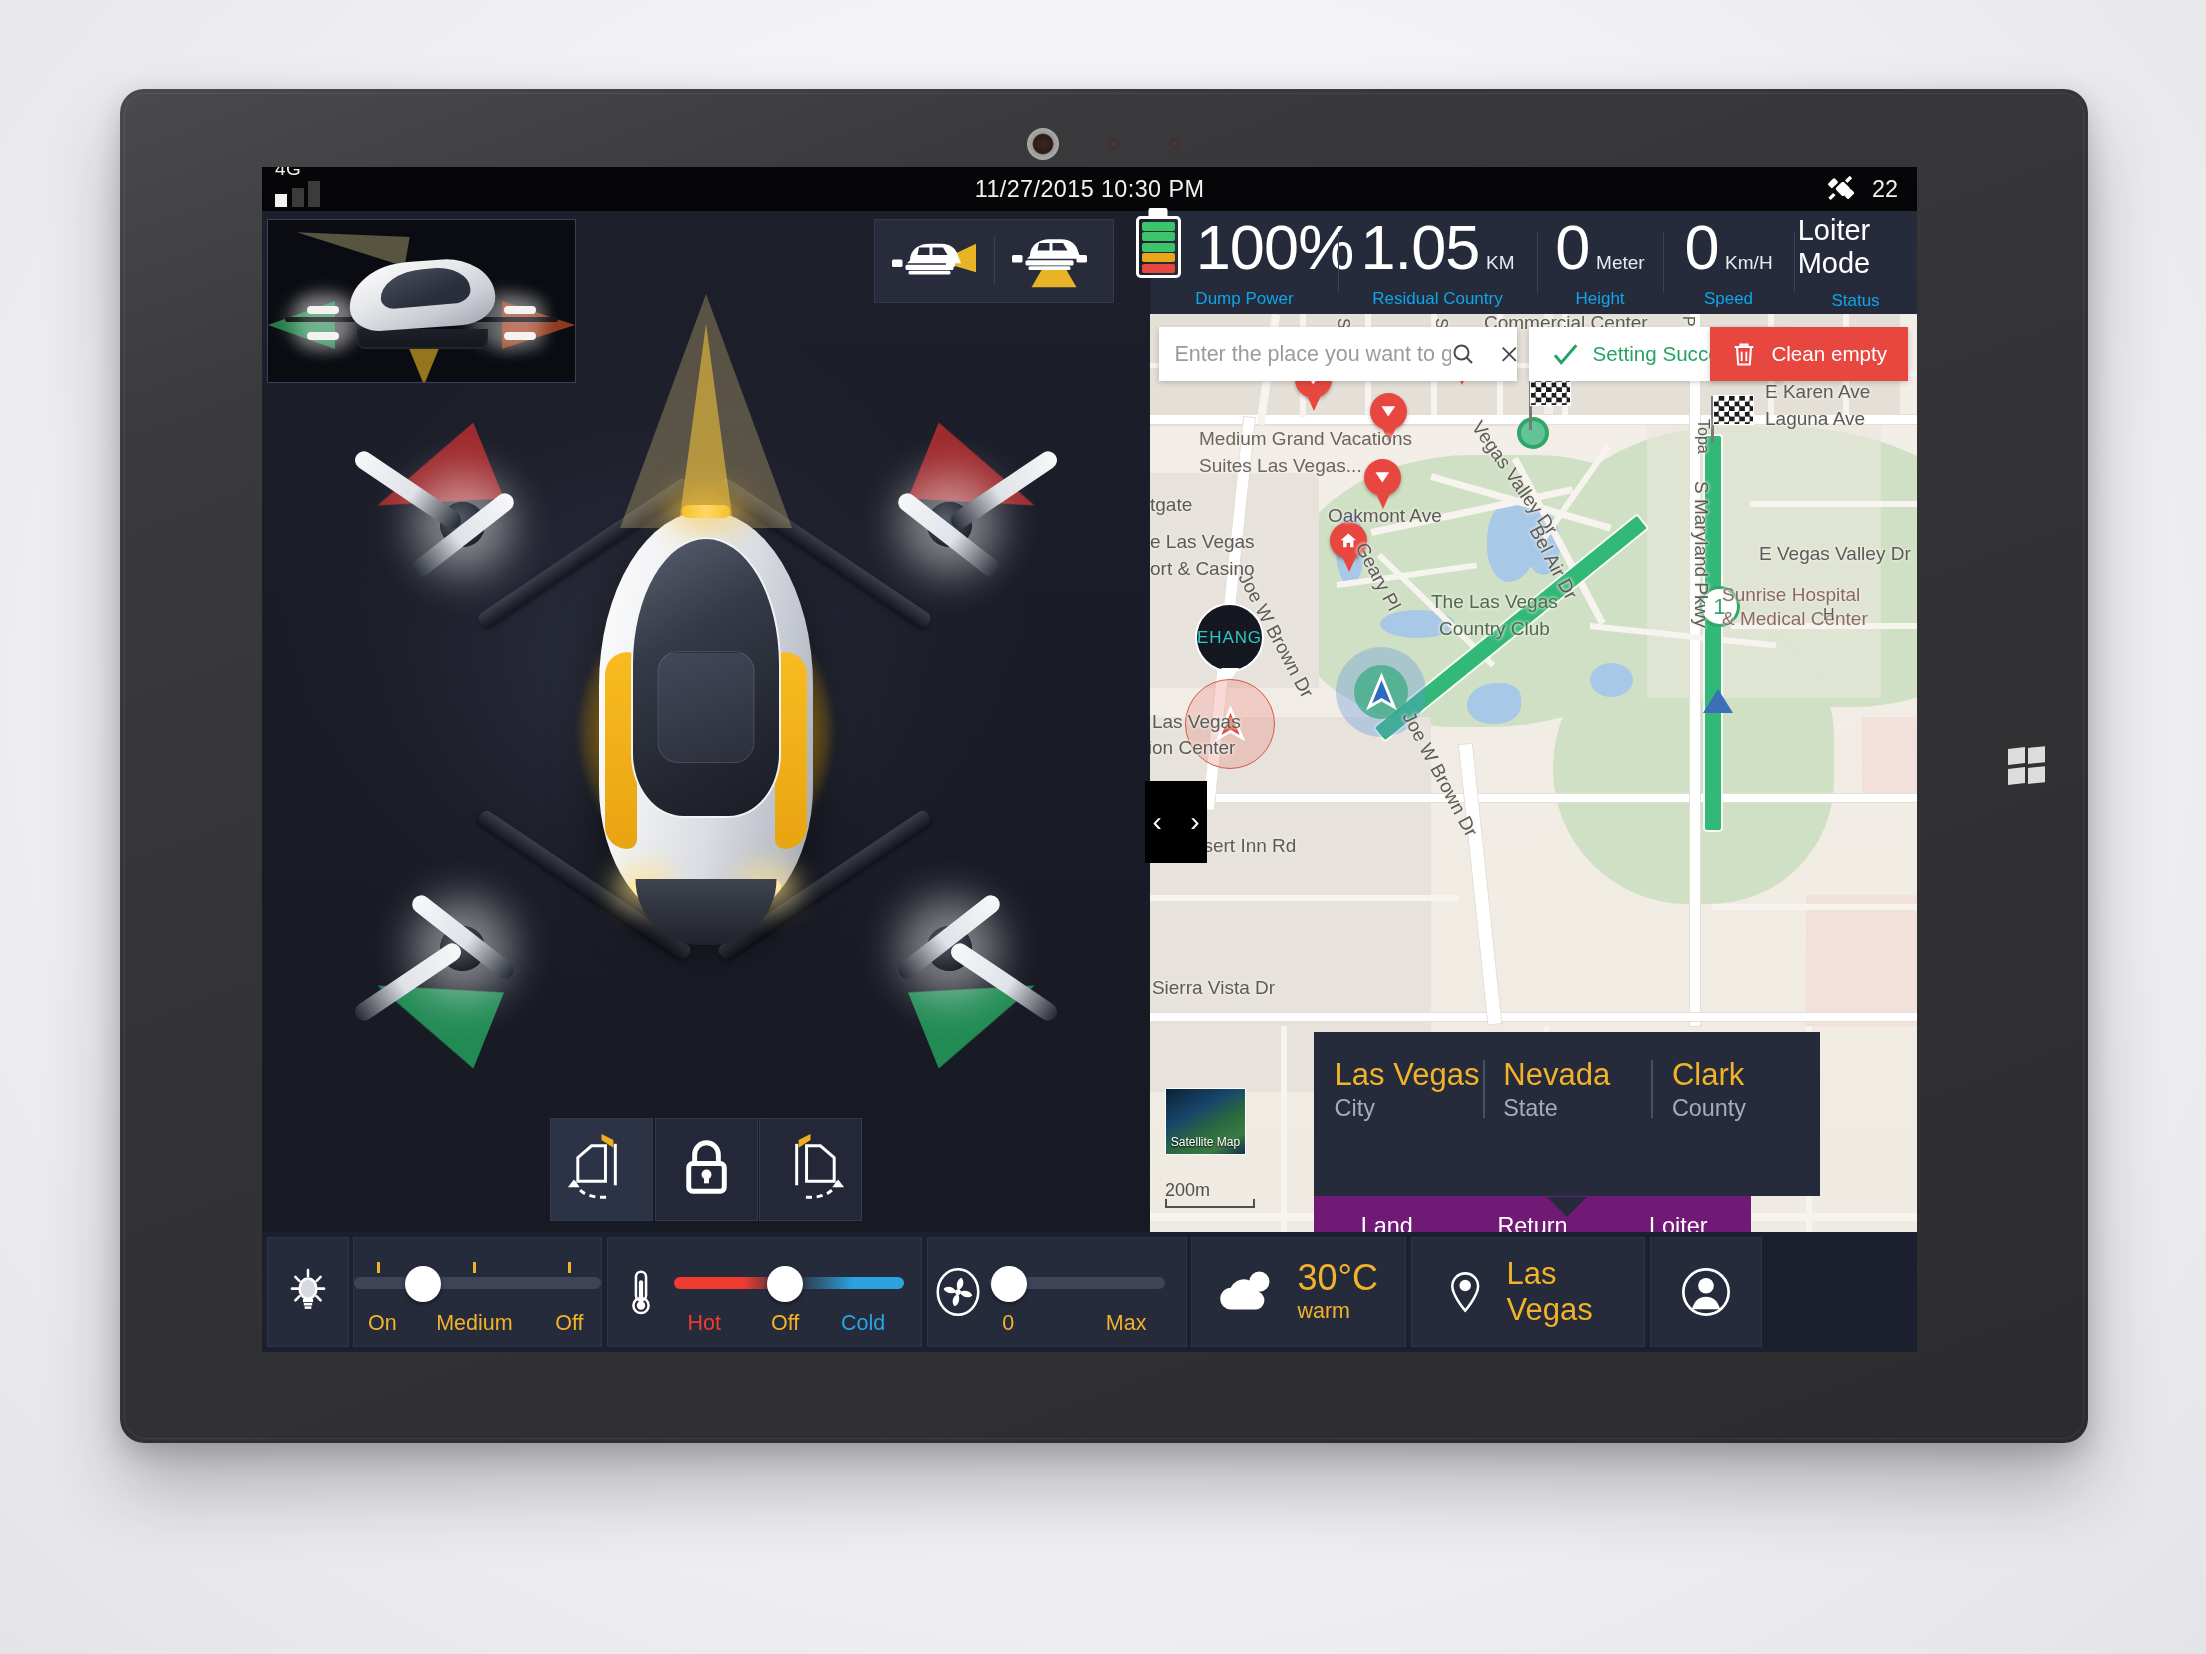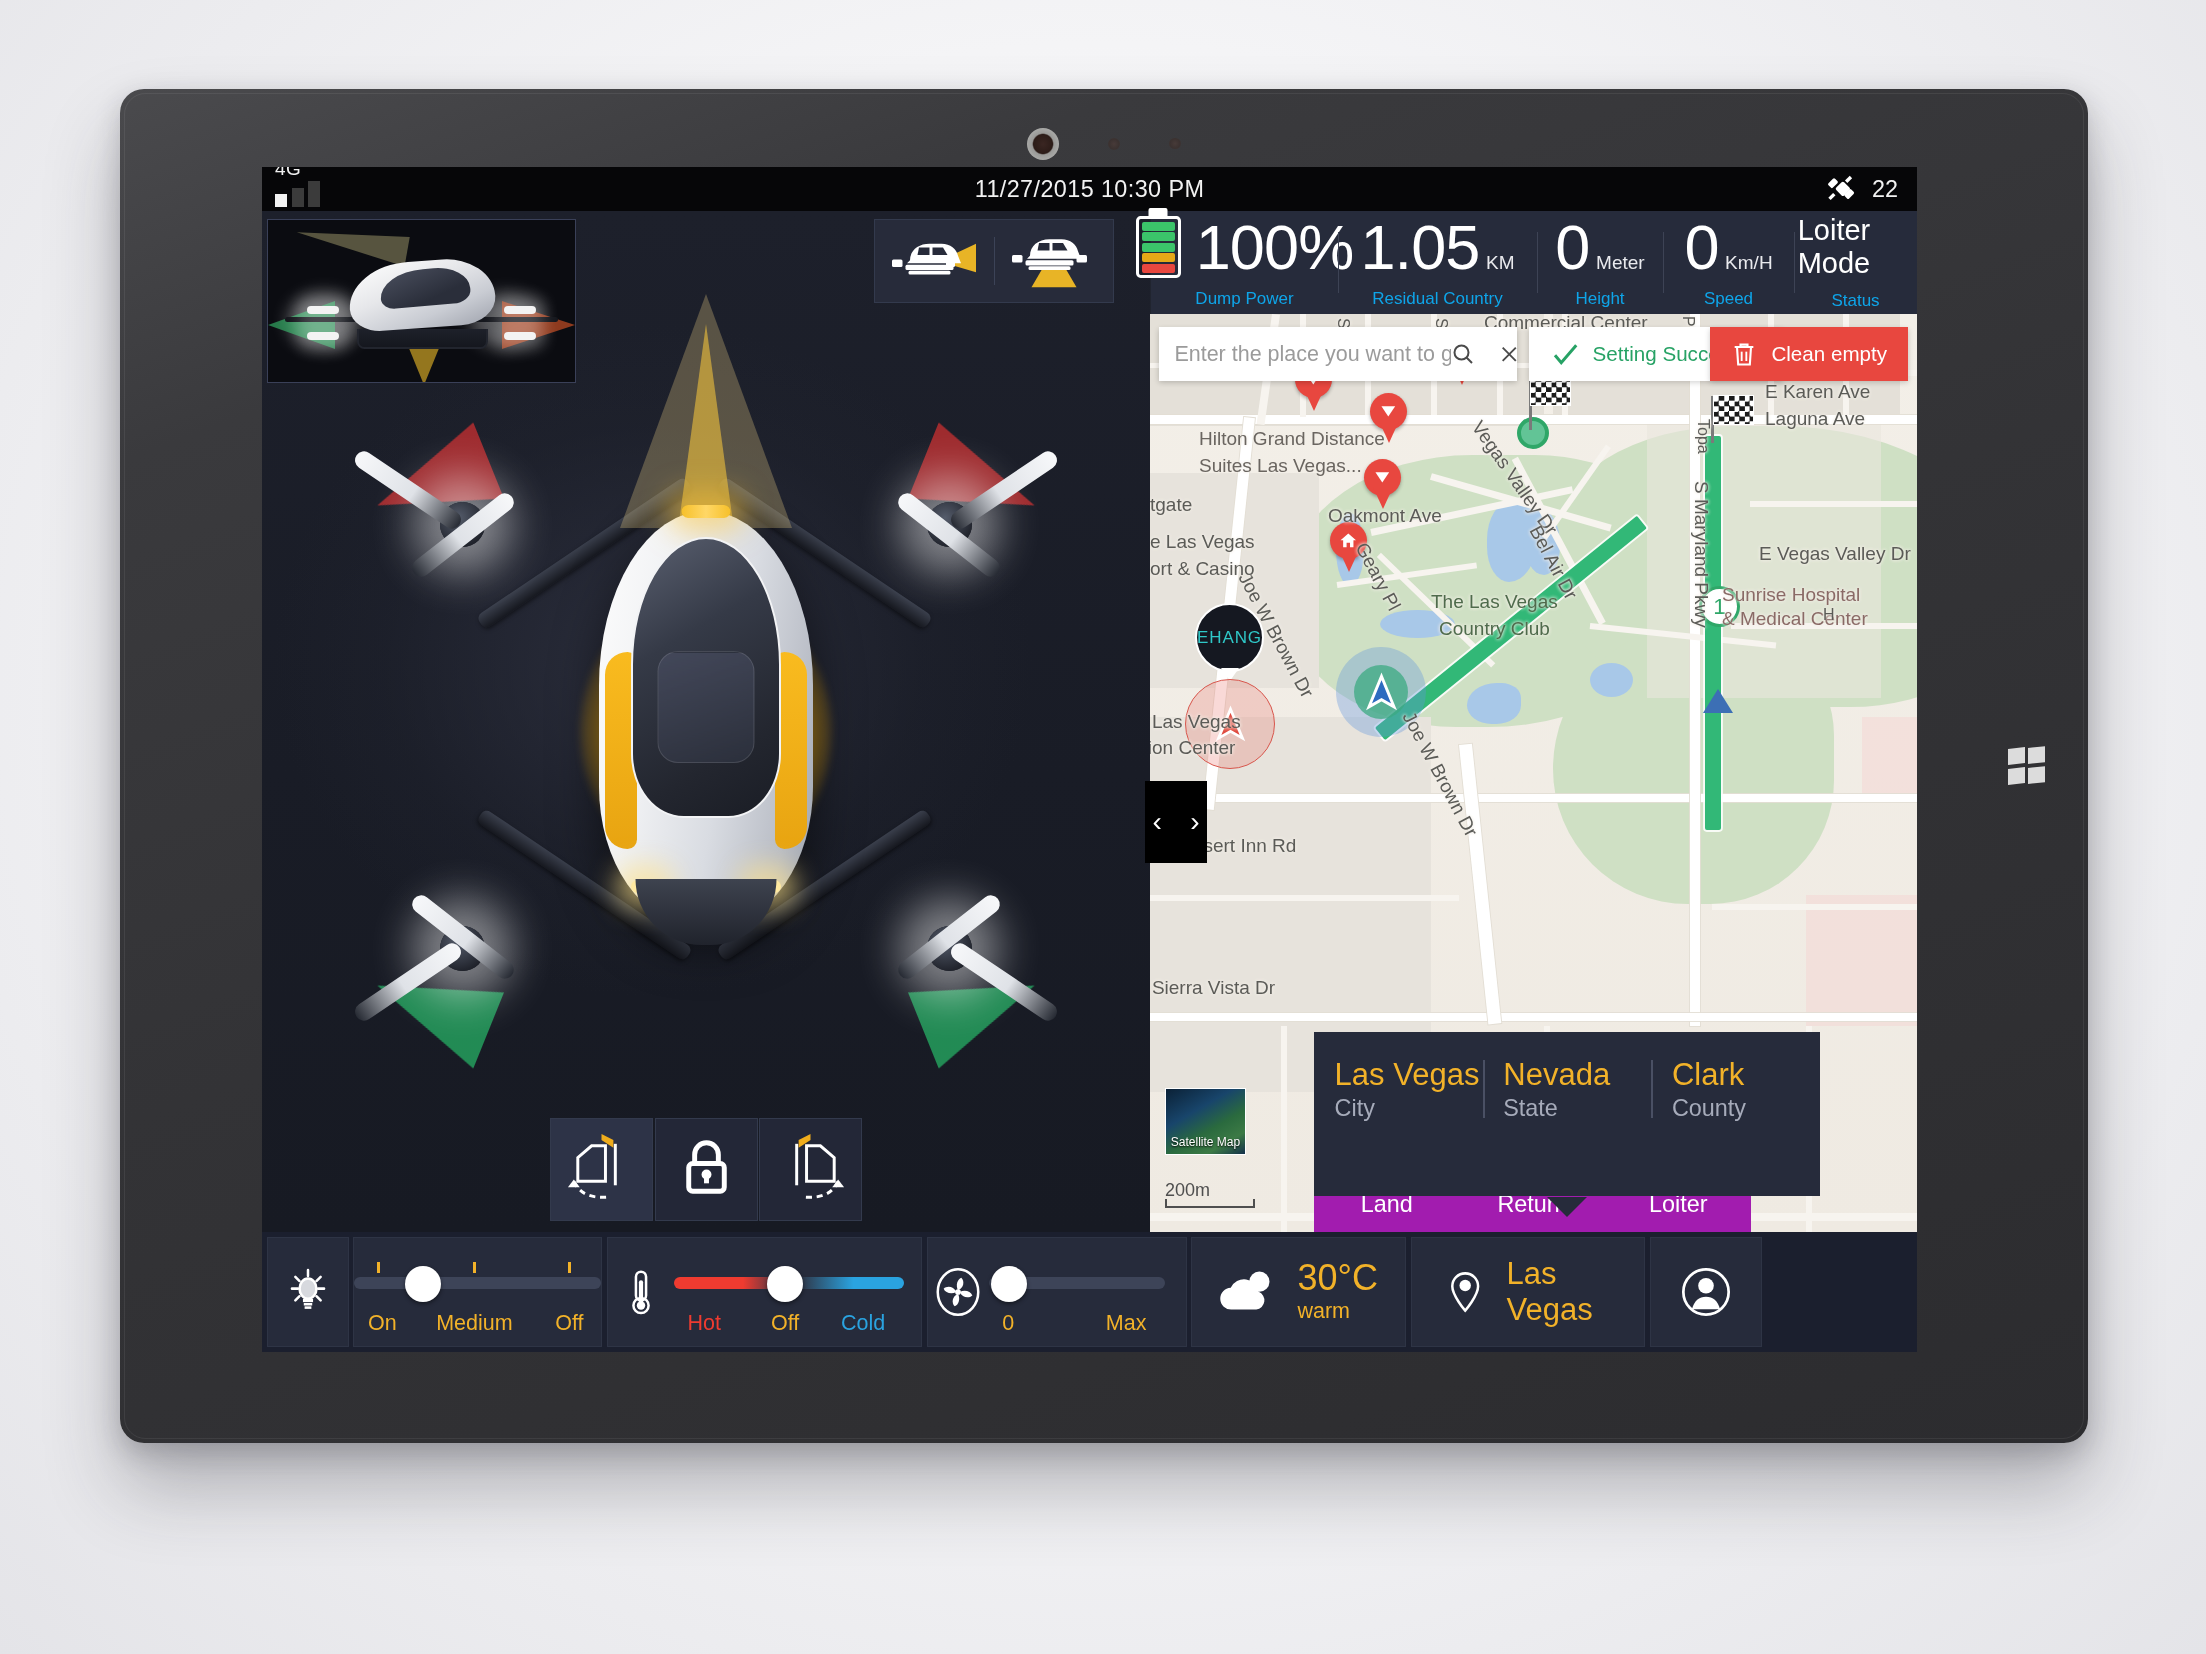--- a/index.html
+++ b/index.html
@@ -331,21 +331,21 @@
   }
   .infocell{ flex:1; padding-left:20.6px; position:relative; }
   .infocell + .infocell::before{
     content:""; position:absolute; left:0; top:1.9px; height:58px; width:1.9px; background:#4a5064;
   }
   .infoval{ color:#f2b229; font-size:31px; line-height:1.1; }
   .infolbl{ color:#a6abba; font-size:23.4px; margin-top:2.8px; }
 
   .actionbar{
     position:absolute; left:164px; bottom:-7.5px; width:437px; height:49px;
-    background:#a21caf; display:flex; align-items:flex-start; color:#fff;
+    background:#701a75; display:flex; align-items:flex-end; color:#fff;
   }
   .actionbar div{ flex:1; text-align:center; font-size:23.4px; }
 
   .satthumb{
     position:absolute; left:15px; bottom:77px; width:81px; height:67px;
     background:linear-gradient(150deg,#0b2136 0%, #18456b 35%, #2a6a3e 60%, #3c7a45 80%, #14304a 100%);
     border:1.9px solid #fff; display:flex; align-items:flex-end; justify-content:center;
     padding-bottom:4.7px;
   }
   .satthumb span{ color:#fff; font-size:12px; text-shadow:0 0.9px 1.9px #000; }
@@ -723,21 +723,21 @@
             </svg>
           </div>
 
           <div class="dronepos" style="left:186px; top:333px;">
             <div class="in"></div>
             <svg viewBox="0 0 24 24">
               <path d="M12 3l7 17-7-4-7 4z" fill="#2d6bc0" stroke="#fff" stroke-width="1.6"></path>
             </svg>
           </div>
 
-          <div class="maplabel poi" style="left:49px;  top:114px;">Hilton Grand Distance</div>
+          <div class="maplabel poi" style="left:49px;  top:114px;">Medium Grand Vacations</div>
           <div class="maplabel poi" style="left:49px;  top:141px;">Suites Las Vegas...</div>
           <div class="maplabel" style="left:178px; top:191px;">Oakmont Ave</div>
           <div class="maplabel rot-65" style="left:220px; top:225px;">Geary Pl</div>
           <div class="maplabel rot-55" style="left:335px; top:103px;">Vegas Valley Dr</div>
           <div class="maplabel rot-65" style="left:103px; top:255px;">Joe W Brown Dr</div>
           <div class="maplabel rot-65" style="left:267px; top:394px;">Joe W Brown Dr</div>
           <div class="maplabel rot-65" style="left:394px; top:208px;">Bel Air Dr</div>
           <div class="maplabel rot90" style="left:562px; top:167px;">S Maryland Pkwy</div>
           <div class="maplabel" style="left:615px; top:67px;">E Karen Ave</div>
           <div class="maplabel" style="left:615px; top:94px;">Laguna Ave</div>

